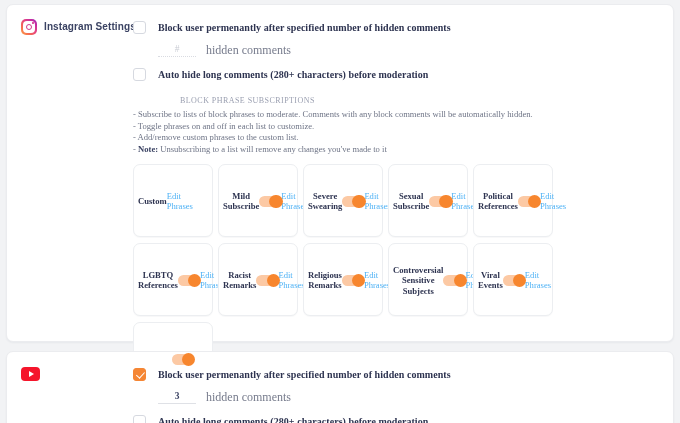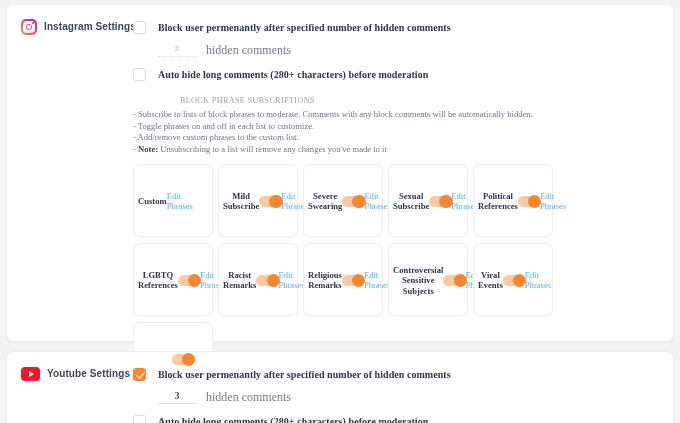--- a/index.html
+++ b/index.html
@@ -362,21 +362,20 @@
 
     </div>
   </section>
 
   <section class="panel panel-yt">
 
     <div class="brand-col">
       <span class="yt-icon">
         <span class="play"></span>
       </span>
-      <span class="brand-label">Youtube Settings</span>
     </div>
 
     <div class="content-col">
 
       <div class="check-row">
         <span class="checkbox checked"></span>
         <span class="check-label">Block user permenantly after specified number of hidden comments</span>
       </div>
 
       <div class="num-row">

